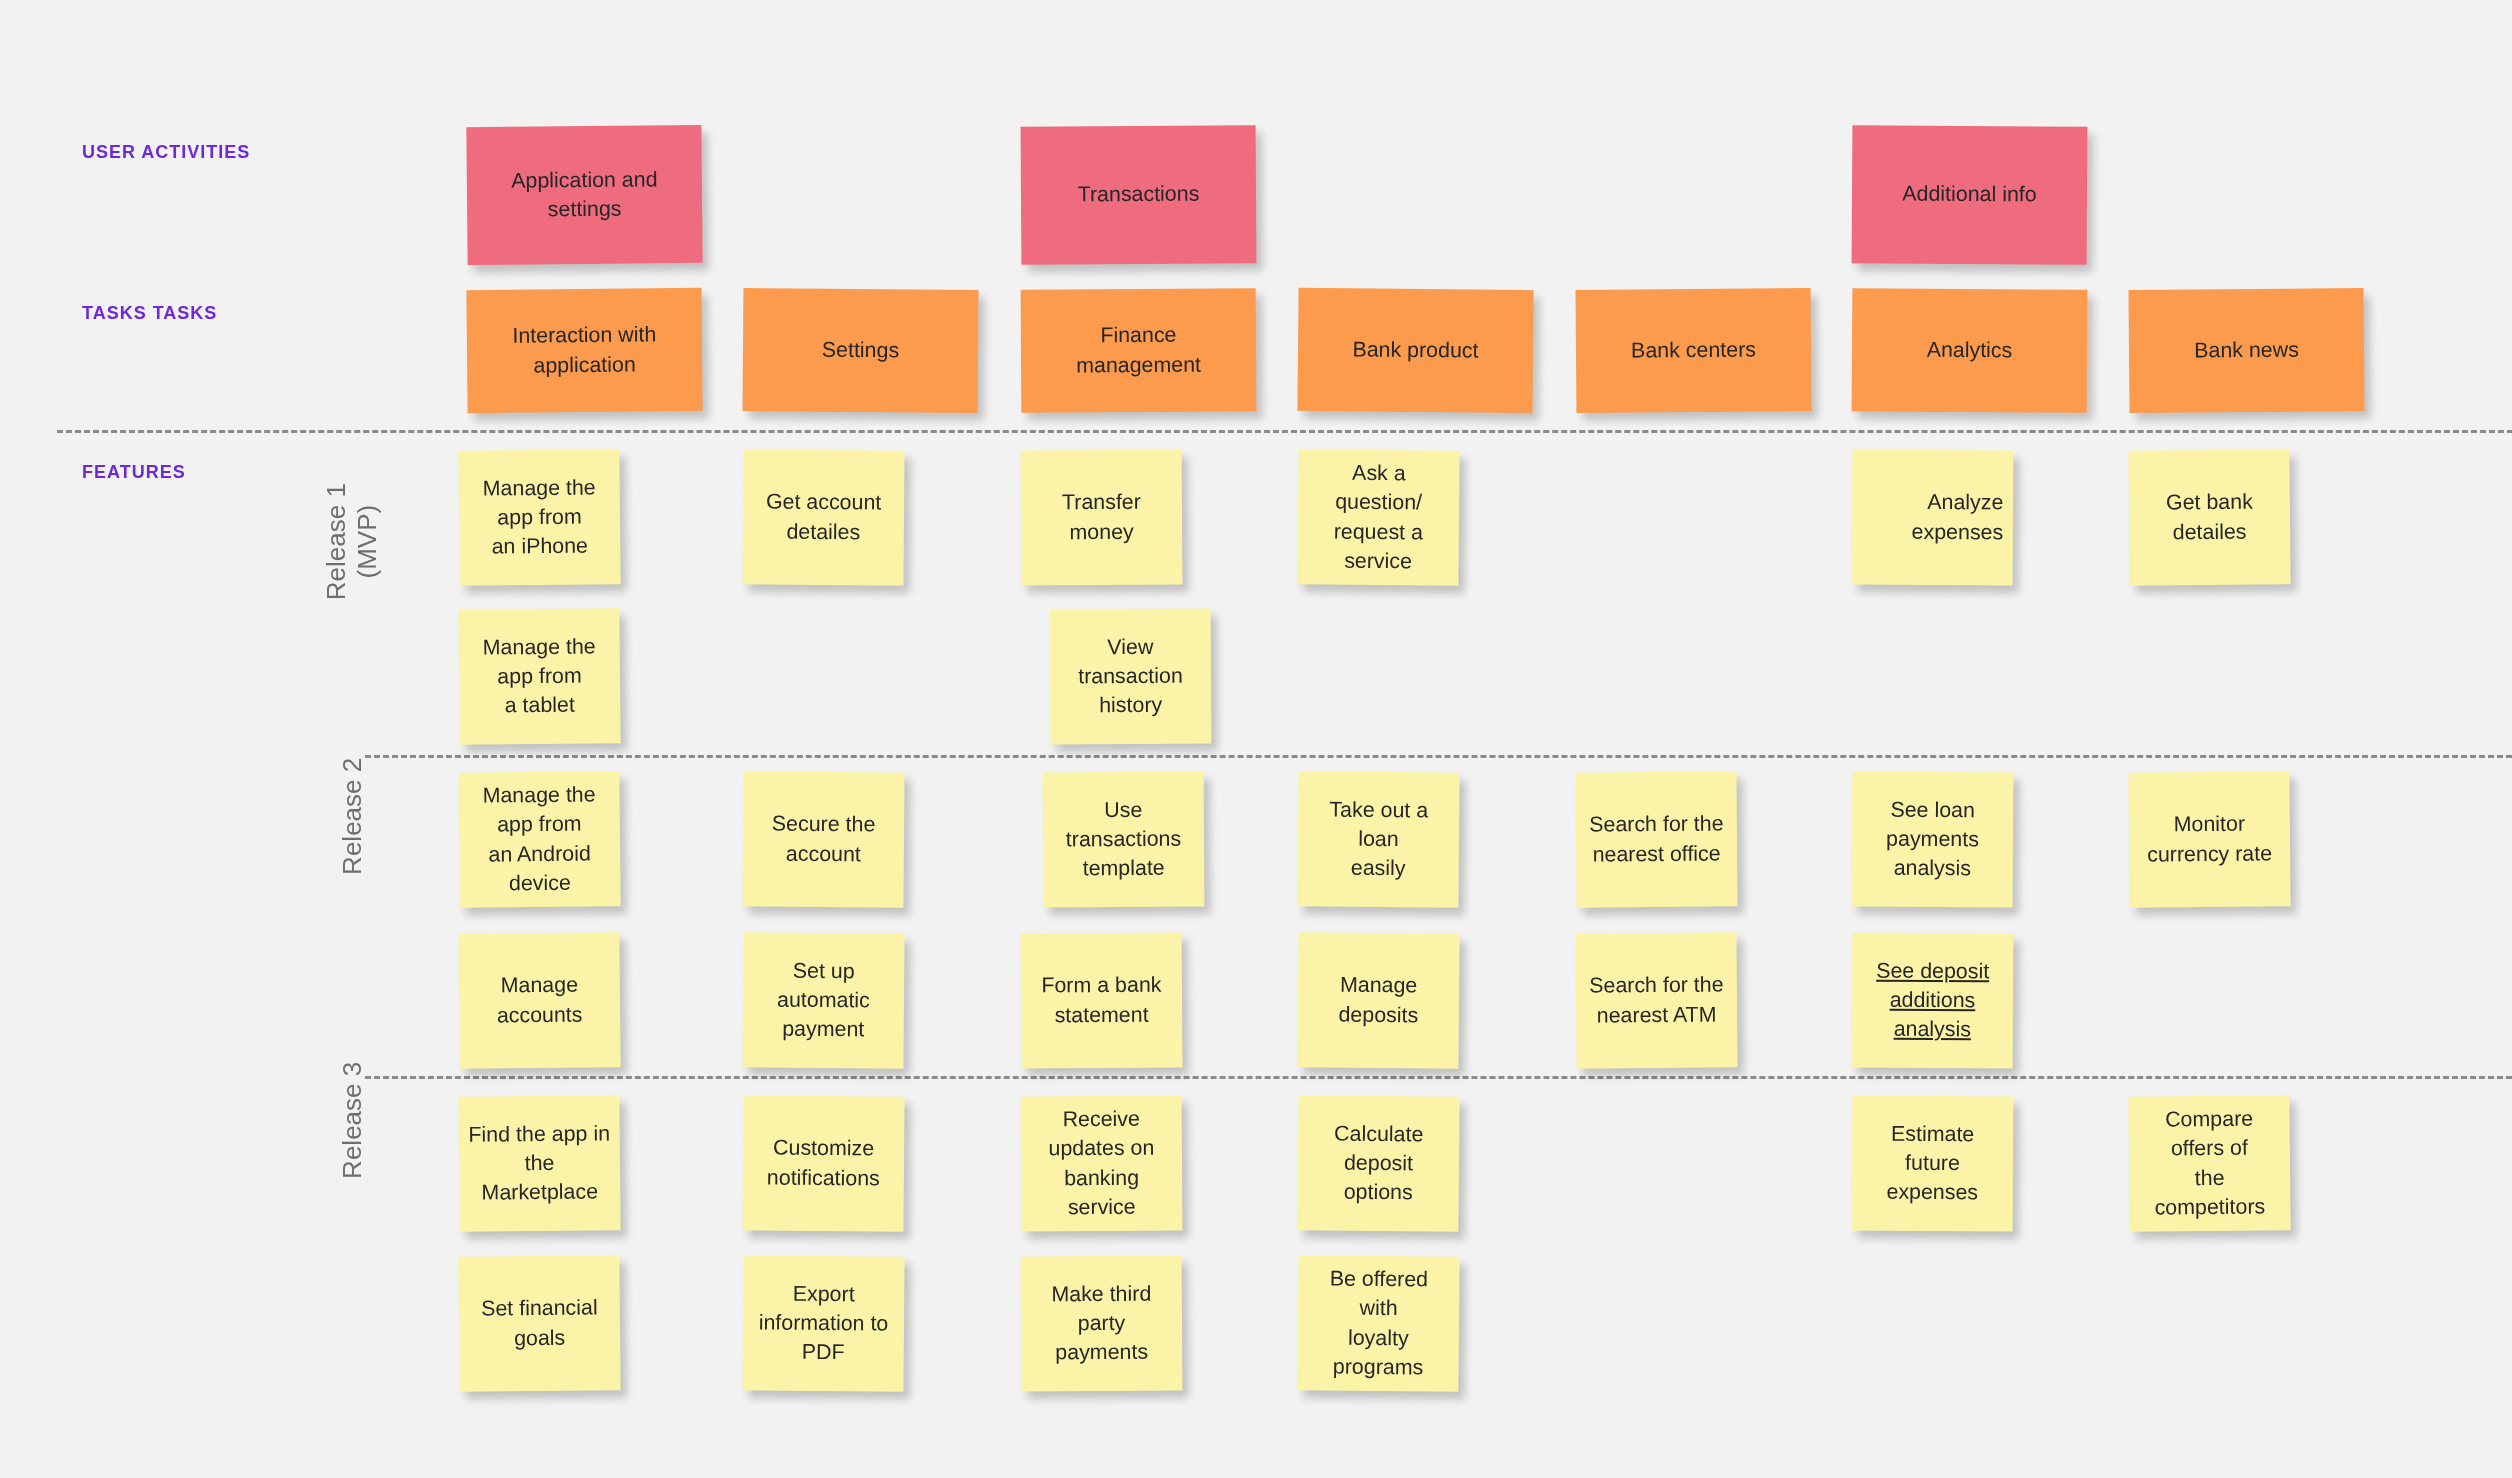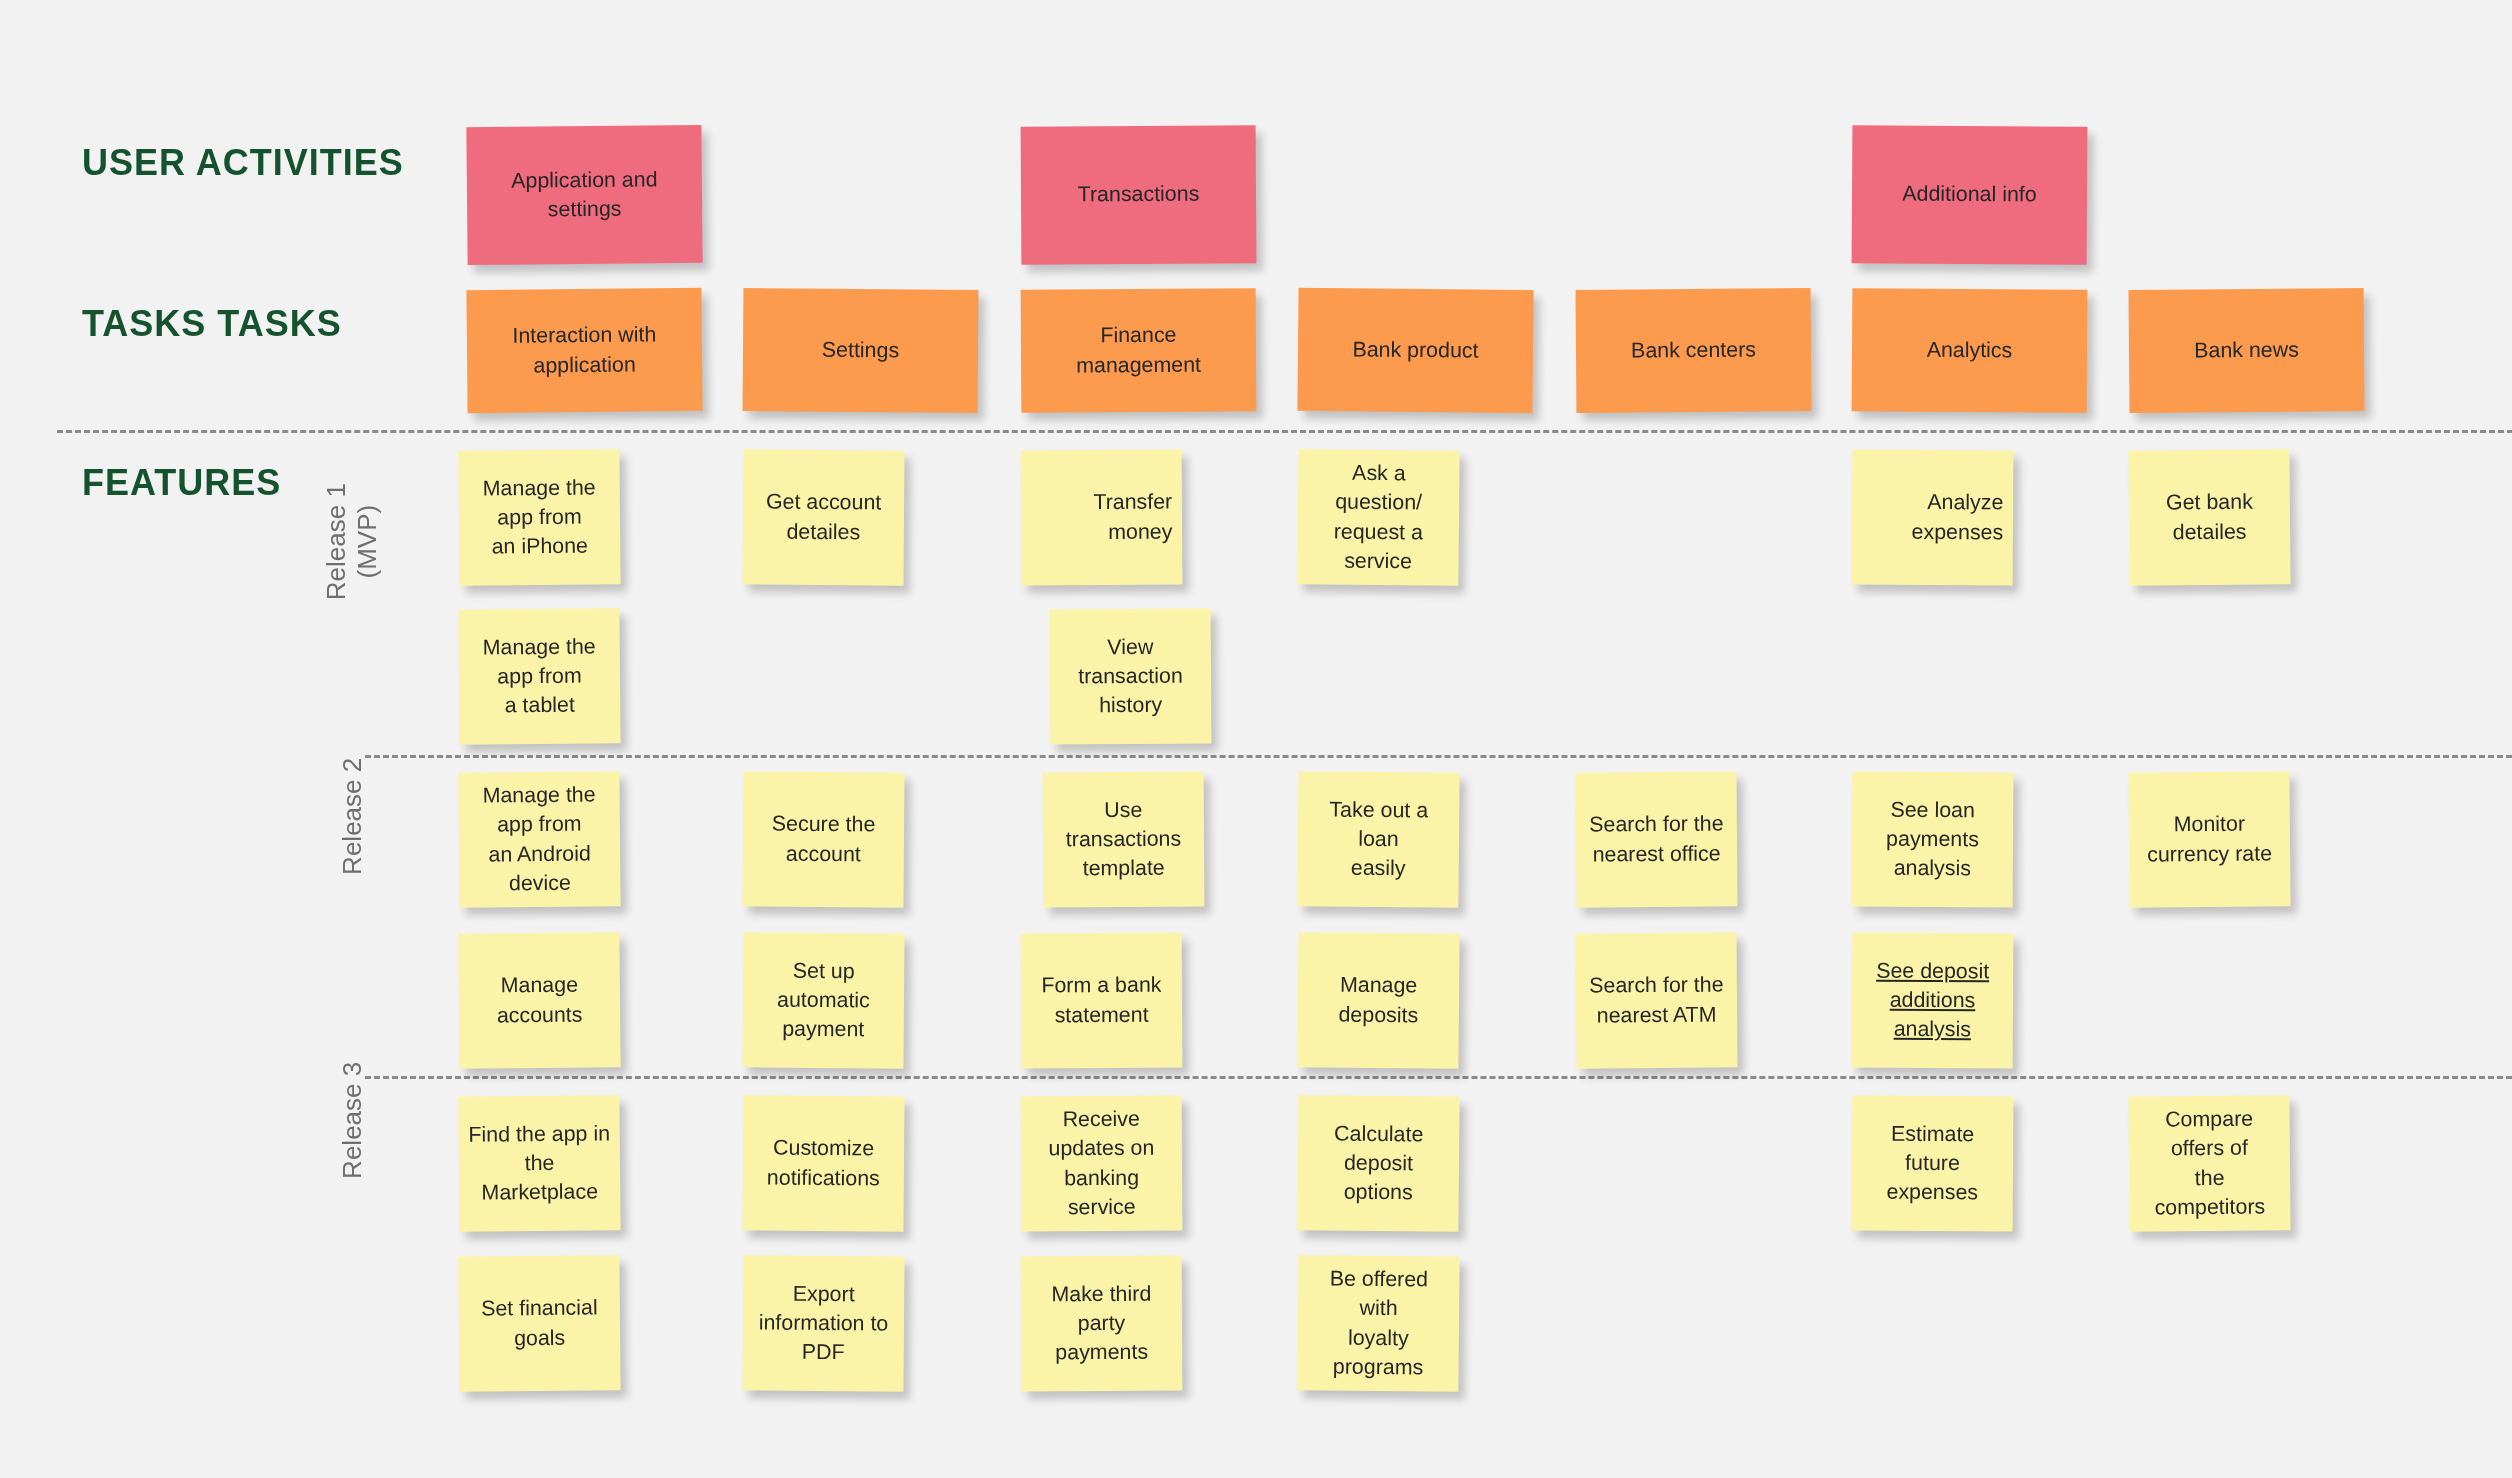--- a/index.html
+++ b/index.html
@@ -17,23 +17,23 @@
 
   .board {
     position: absolute;
     inset: 0;
   }
 
   
   .row-caption {
     position: absolute;
     font-weight: bold;
-    font-size: 36px;
+    font-size: 18px;
     letter-spacing: 1px;
-    color: #14532d;
+    color: #6d28d9;
     white-space: nowrap;
   }
   #caption-activities { left: 82px; top: 142px; }
   #caption-tasks      { left: 82px; top: 303px; }
   #caption-features   { left: 82px; top: 462px; }
 
   
   .release-label {
     position: absolute;
     color: #6e6e6e;
@@ -124,21 +124,21 @@
       <div class="card task" style="left: 743px; top: 289px; transform: rotate(0.45deg);"><span class="card-text">Settings</span></div>
       <div class="card task" style="left: 1021px; top: 289px; transform: rotate(-0.35deg);"><span class="card-text">Finance
 management</span></div>
       <div class="card task" style="left: 1298px; top: 289px; transform: rotate(0.55deg);"><span class="card-text">Bank product</span></div>
       <div class="card task" style="left: 1576px; top: 289px; transform: rotate(-0.45deg);"><span class="card-text">Bank centers</span></div>
       <div class="card task" style="left: 1852px; top: 289px; transform: rotate(0.35deg);"><span class="card-text">Analytics</span></div>
       <div class="card task" style="left: 2129px; top: 289px; transform: rotate(-0.5deg);"><span class="card-text">Bank news</span></div>
       <div class="card feature" style="left: 459px; top: 450px; transform: rotate(-0.55deg);"><span class="card-text">Manage the app from
 an iPhone</span></div>
       <div class="card feature" style="left: 743px; top: 450px; transform: rotate(0.45deg);"><span class="card-text">Get account detailes</span></div>
-      <div class="card feature" style="left: 1021px; top: 450px; transform: rotate(-0.35deg); text-align: right;"><span class="card-text">Transfer money</span></div>
+      <div class="card feature" style="left: 1021px; top: 450px; transform: rotate(-0.35deg);"><span class="card-text">Transfer money</span></div>
       <div class="card feature" style="left: 1298px; top: 450px; transform: rotate(0.55deg);"><span class="card-text">Ask a question/
 request a service</span></div>
       <div class="card feature" style="left: 1852px; top: 450px; transform: rotate(0.35deg); text-align: right;"><span class="card-text">Analyze expenses</span></div>
       <div class="card feature" style="left: 2129px; top: 450px; transform: rotate(-0.5deg);"><span class="card-text">Get bank detailes</span></div>
       <div class="card feature" style="left: 459px; top: 609px; transform: rotate(-0.55deg);"><span class="card-text">Manage the app from
 a tablet</span></div>
       <div class="card feature" style="left: 1021px; top: 609px; transform: rotate(-0.35deg); margin-left: 29px;"><span class="card-text">View transaction
 history</span></div>
       <div class="card feature" style="left: 459px; top: 772px; transform: rotate(-0.55deg);"><span class="card-text">Manage the app from
 an Android device</span></div>

